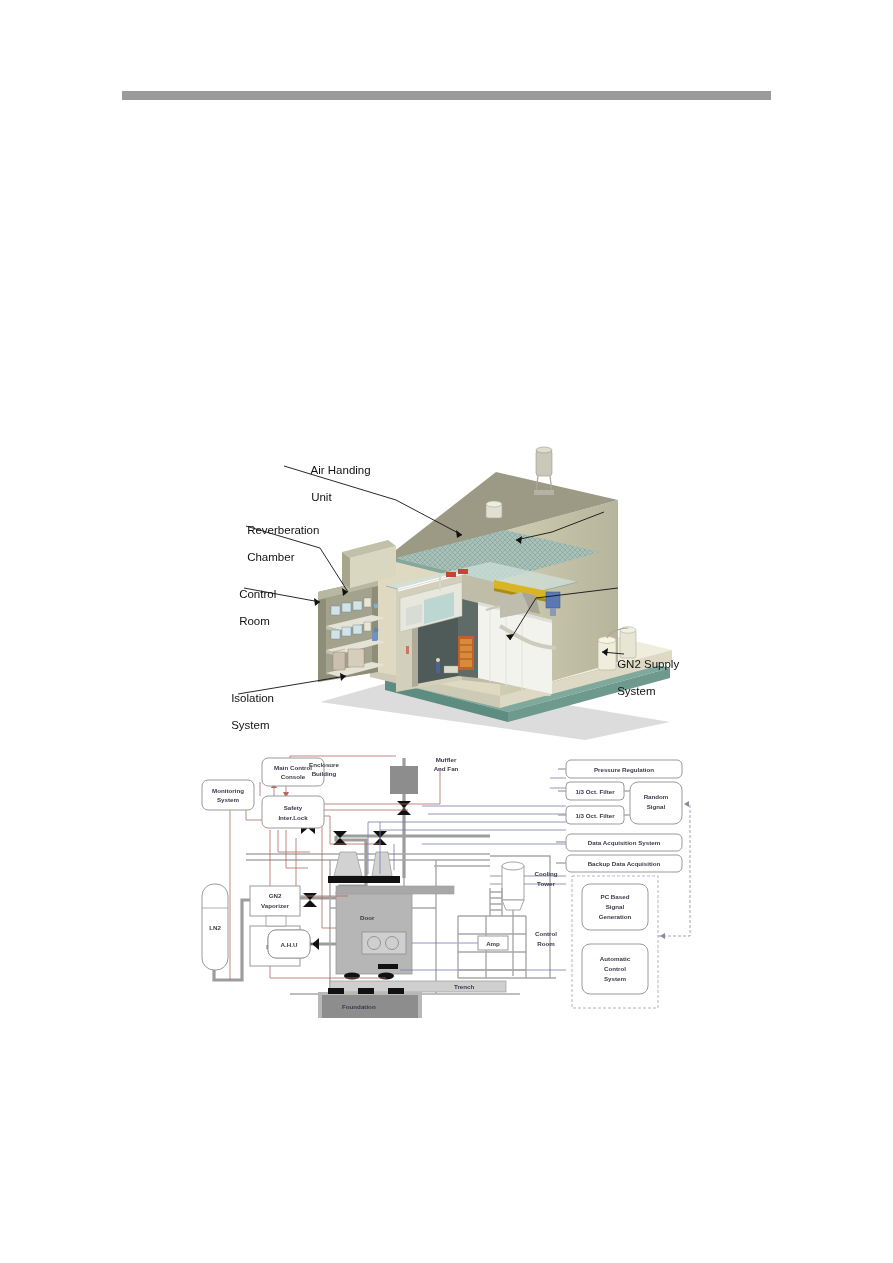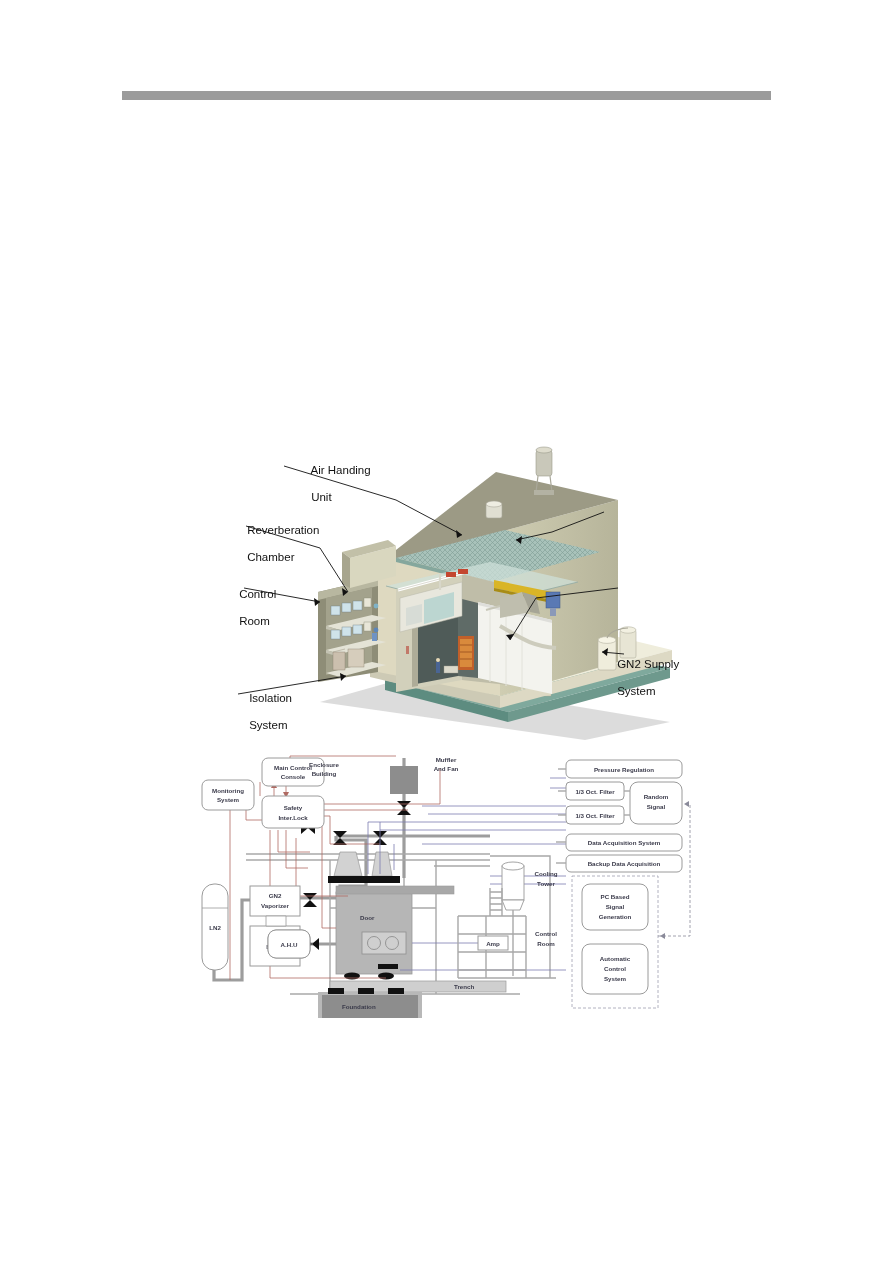--- a/index.html
+++ b/index.html
@@ -256,21 +256,21 @@
       <span>Unit</span>
     </div>
     <div class="lbl" style="left:28px;top:70px;">
       <span>Reverberation</span><br>
       <span>Chamber</span>
     </div>
     <div class="lbl" style="left:20px;top:134px;">
       <span>Control</span><br>
       <span>Room</span>
     </div>
-    <div class="lbl" style="left:30px;top:238px;">
+    <div class="lbl" style="left:12px;top:238px;">
       <span>Isolation</span><br>
       <span>System</span>
     </div>
     <div class="lbl" style="left:398px;top:204px;">
       <span>GN2 Supply</span><br>
       <span>System</span>
     </div>
   </div>
 
   <div id="fig-schem">

